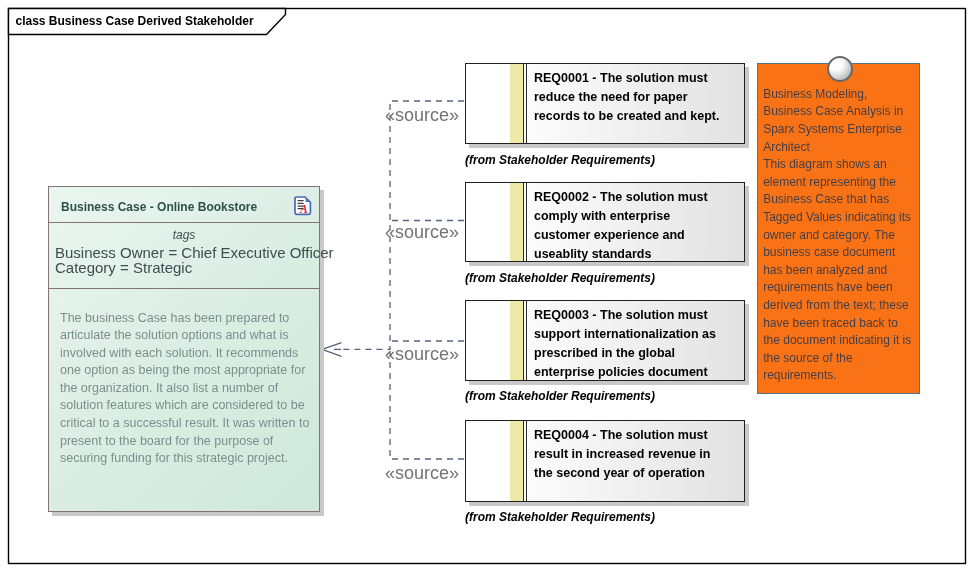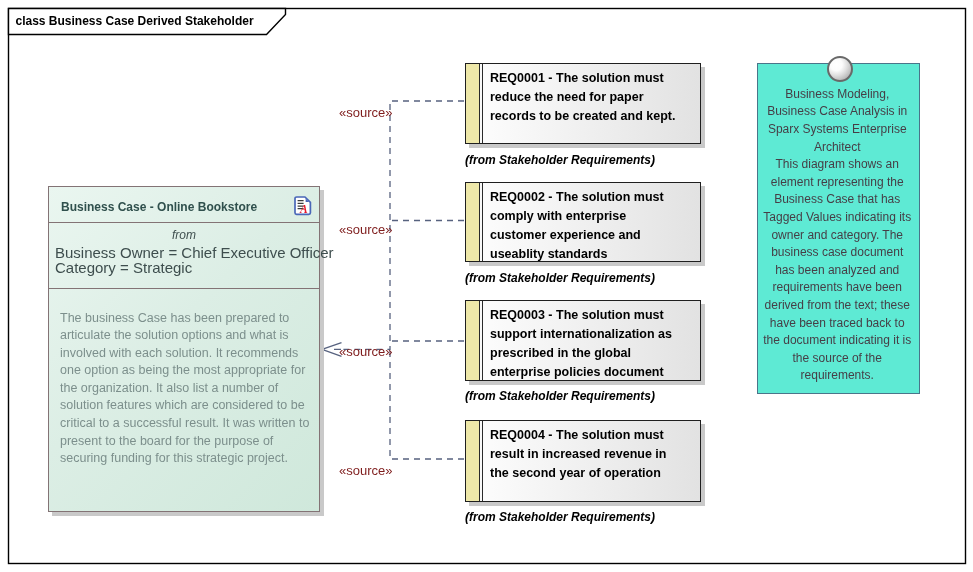--- a/index.html
+++ b/index.html
@@ -15,31 +15,31 @@
   #bc .div1{position:absolute;left:0;top:35px;width:270px;border-top:1px solid #837375;}
   #bc .div2{position:absolute;left:0;top:101px;width:270px;border-top:1px solid #837375;}
   #bc .tags{position:absolute;left:0;top:40px;width:270px;text-align:center;
       font-style:italic;font-size:12px;color:#3e4e4e;line-height:17.5px;}
   #bc .tagl{position:absolute;left:6px;top:57.5px;font-size:15px;color:#3e4e4e;
       line-height:15px;white-space:nowrap;}
   #bc .body{position:absolute;left:11px;top:122.5px;font-size:12.5px;color:#7c8f8c;
       line-height:17.6px;white-space:nowrap;}
   
   .req{left:465px;width:234px;border:1px solid #1f1f1f;display:flex;
-       box-shadow:4px 4px 0 #c9c9c9;}
+       box-shadow:4px 4px 0 #c9c9c9;padding-left:44px;}
   .req .s1{width:13px;background:#eee8a9;border-right:1px solid #2a2a2a;}
   .req .s2{width:2px;background:#f8f8f8;border-right:1px solid #2a2a2a;}
   .req .bd{flex:1;background:linear-gradient(to right,#fcfcfc,#e2e2e2);
        padding:4.7px 2px 0 7px;font-weight:bold;font-size:12.5px;line-height:19px;color:#000;}
   .cap{left:465px;width:247px;text-align:left;font-weight:bold;font-style:italic;
        font-size:12px;color:#000;white-space:nowrap;}
-  .src{width:120px;text-align:left;font-size:13px;color:#7f1d1d;}
+  .src{width:120px;text-align:right;font-size:18px;color:#737373;}
   
   #note{left:757px;top:63px;width:161px;height:329px;border:1px solid #4a758a;
-       background:#5eead4;text-align:center;}
+       background:#f97316;}
   #note .txt{position:absolute;left:5.2px;top:21.8px;font-size:12px;color:#463e46;
        line-height:17.6px;white-space:nowrap;}
   #pin{left:826.5px;top:56.3px;width:22px;height:22px;border-radius:50%;
        border:2px solid #696969;
        background:radial-gradient(circle at 33% 30%,#ffffff 0%,#fcfcfc 28%,#dedede 52%,#bababa 76%,#a9a9a9 100%);}
 </style>
 </head>
 <body>
 
 <svg class="abs" width="973" height="572" viewBox="0 0 973 572" style="left:0;top:0">
@@ -54,21 +54,21 @@
     </g>
     <path d="M322 349.4 L341.5 342.6 M322 349.4 L341.5 356.3 M341 349.4 L334 349.4"></path>
   </g>
 </svg>
 <div class="abs" style="left:15.5px;top:13.9px;font-weight:bold;font-size:12px;color:#000">class Business Case Derived Stakeholder</div>
 
 <div class="abs" id="bc">
   <div class="hdr">Business Case - Online Bookstore</div>
   <div class="div1"></div>
     <div class="div2"></div>
-  <div class="tags">from</div>
+  <div class="tags">tags</div>
   <div class="tagl">Business Owner = Chief Executive Officer<br>Category = Strategic</div>
   <div class="body">The business Case has been prepared to<br>articulate the solution options and what is<br>involved with each solution. It recommends<br>one option as being the most appropriate for<br>the organization. It also list a number of<br>solution features which are considered to be<br>critical to a successful result. It was written to<br>present to the board for the purpose of<br>securing funding for this strategic project.</div>
 </div>
 <svg class="abs" style="left:294px;top:196px" width="18" height="20" viewBox="0 0 18 20">
   <path d="M2.6 1 H11 L16.4 6.4 V16.8 a1.6 1.6 0 0 1 -1.6 1.6 H2.6 a1.6 1.6 0 0 1 -1.6 -1.6 V2.6 A1.6 1.6 0 0 1 2.6 1 Z" fill="#ffffff" stroke="#4a67b8" stroke-width="1.7" stroke-linejoin="round"></path>
   <path d="M11.6 2.6 V6.1 H15.1 Z" fill="#4a67b8"></path>
   <g stroke="#3c3c3c" stroke-width="1.25">
     <path d="M3.6 4.6 H9.6 M3.6 7.3 H9.6 M3.6 10 H9.6 M3.6 12.7 H9.6"></path>
   </g>
   <text x="6" y="17.2" font-family="Liberation Serif" font-size="11.5" font-style="italic" font-weight="bold" fill="#e8192c">A</text>

